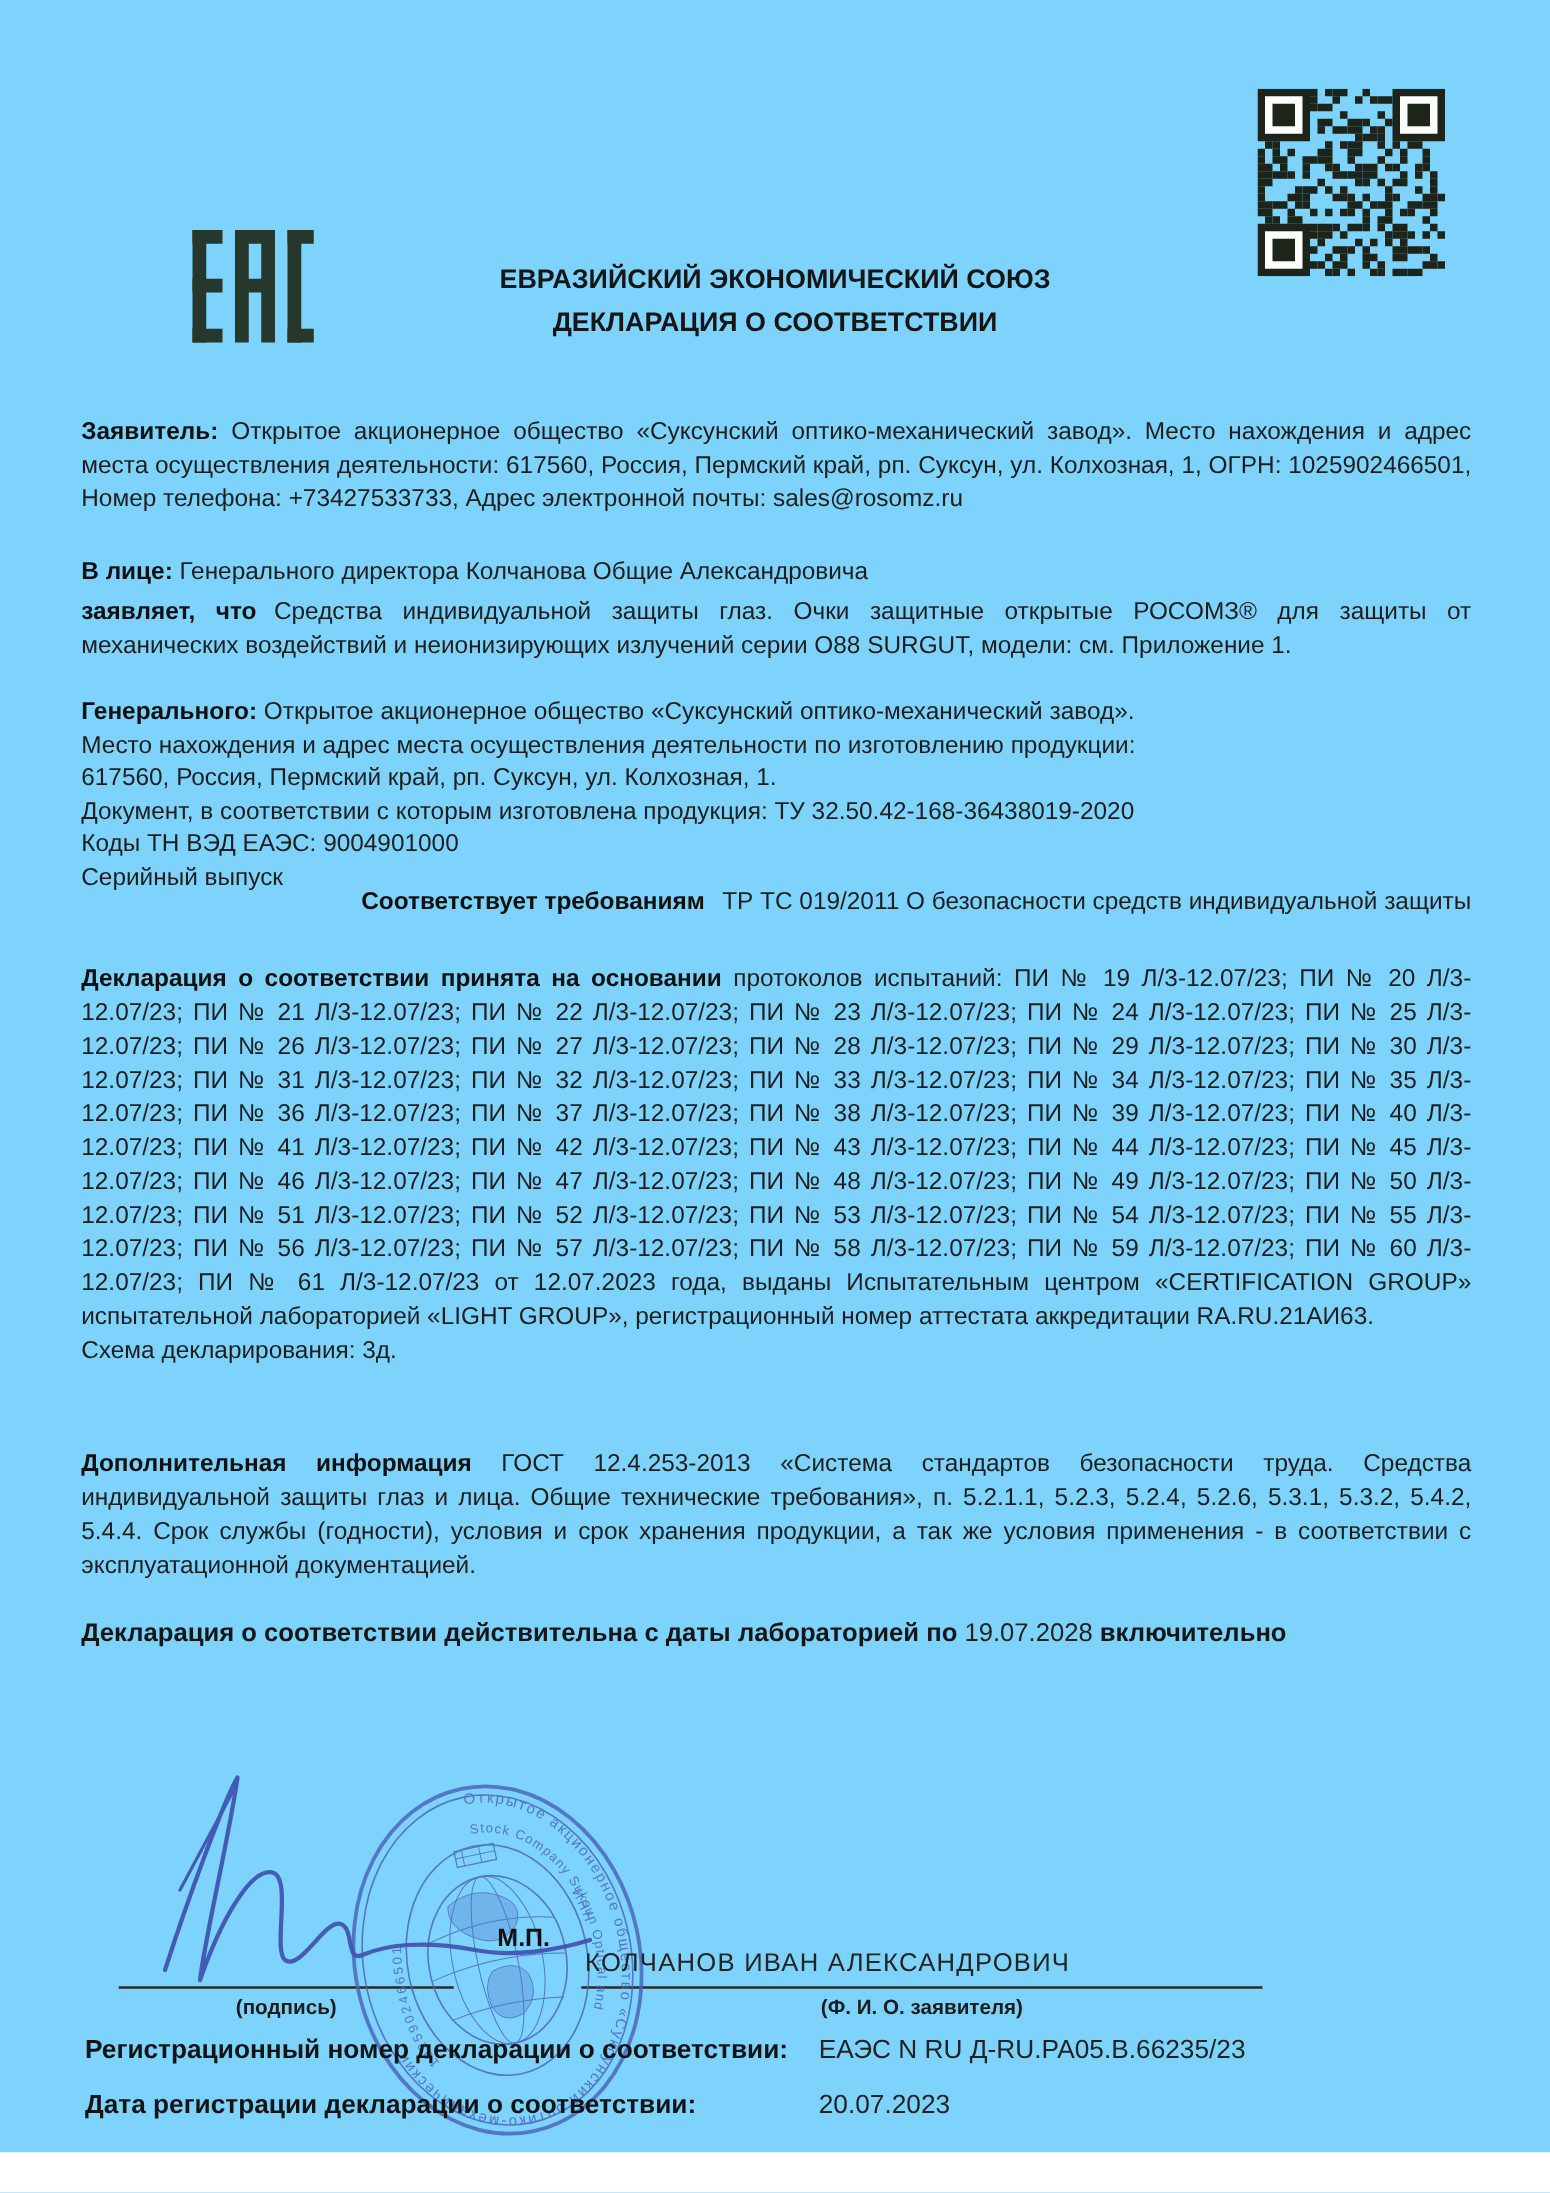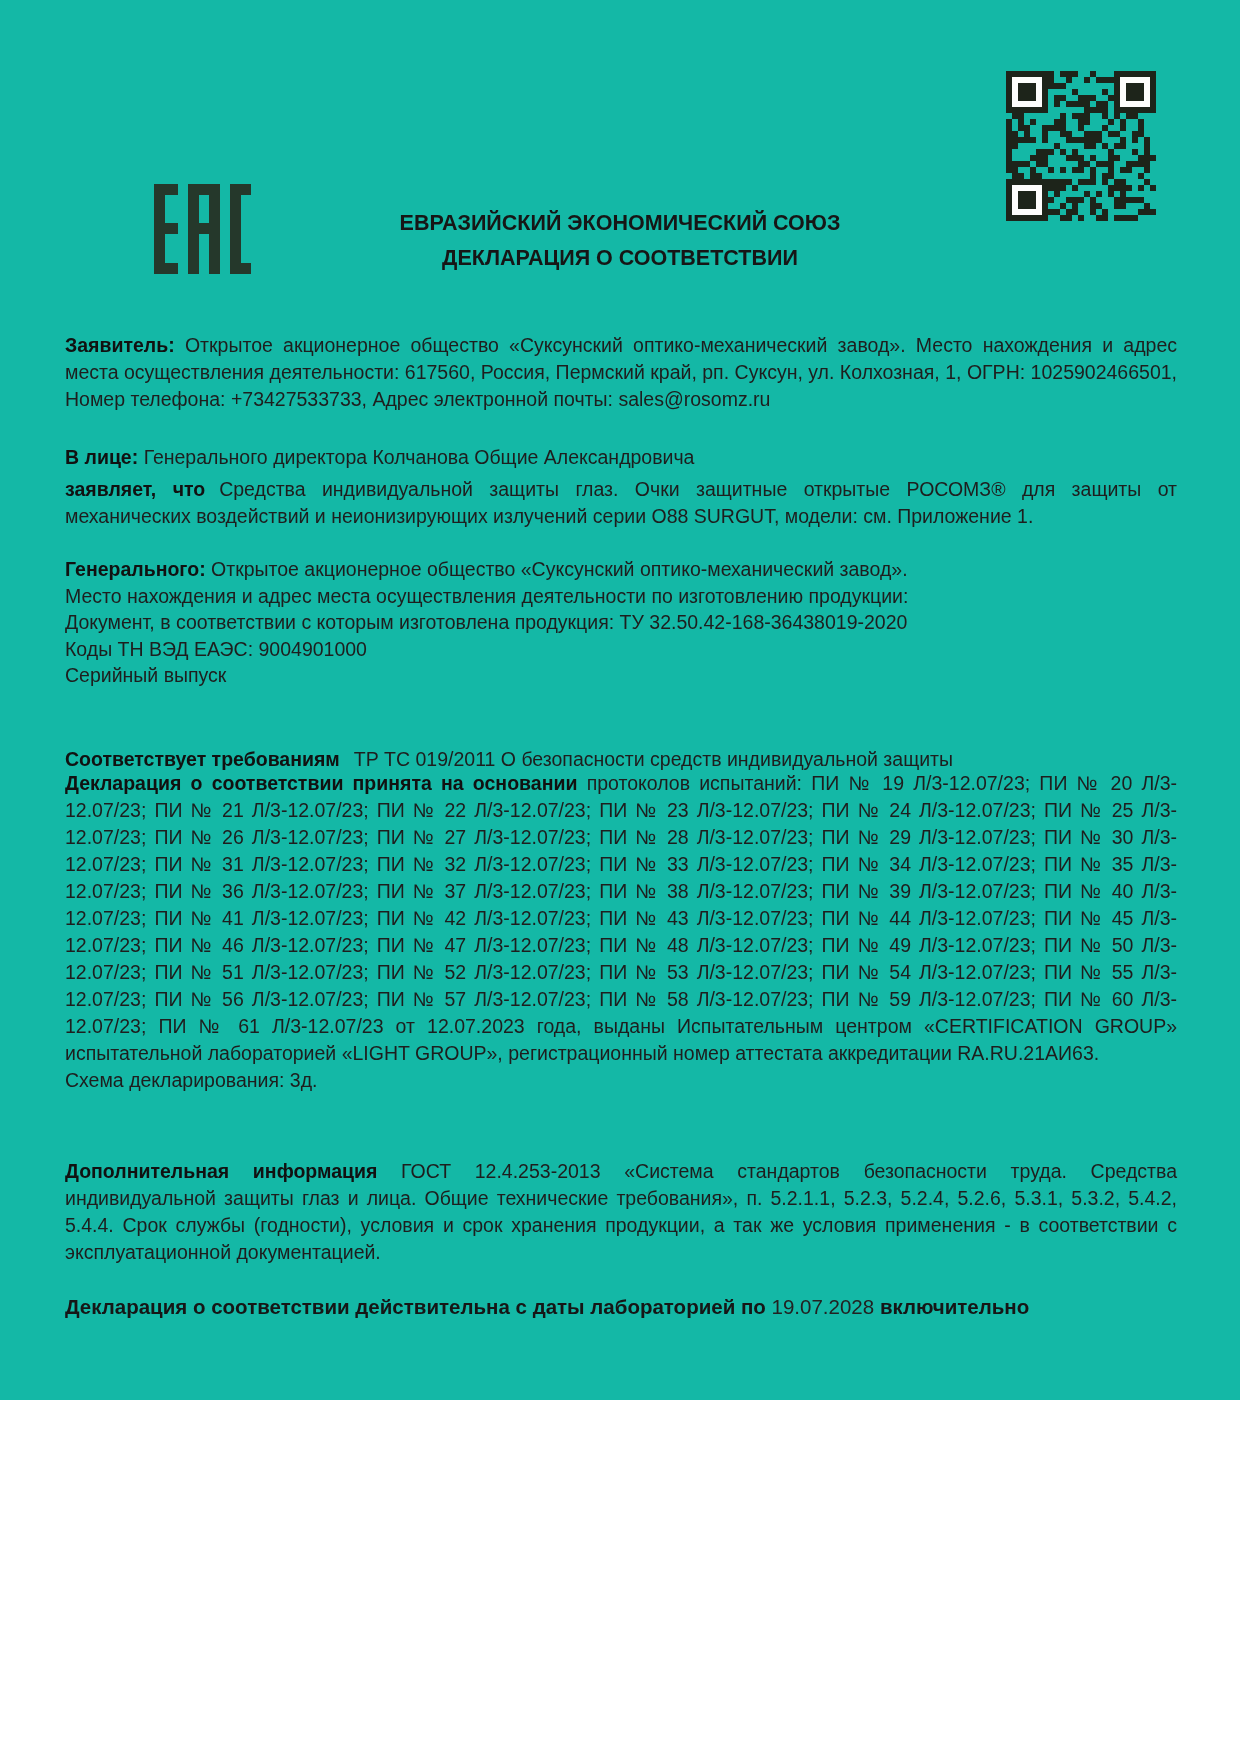--- a/index.html
+++ b/index.html
@@ -1,16 +1,16 @@
 <!DOCTYPE html>
 <html lang="ru"><head>
 <meta charset="utf-8">
 <style>
   html,body{margin:0;padding:0;background:#ffffff;}
-  .page{position:relative;width:1240px;height:1400px;background:#14b8a6;
+  .page{position:relative;width:1240px;height:1722px;background:#7dd3fc;
         font-family:"Liberation Sans",sans-serif;color:#1d1d1d;overflow:hidden;margin:0 auto;}
   
   .titles{position:absolute;top:206px;left:0;width:100%;text-align:center;
           font-weight:700;font-size:21.5px;line-height:35px;color:#161616;}
   .eac{position:absolute;left:152px;top:182px;width:100px;height:94px;}
   .qr{position:absolute;left:1006px;top:71px;width:150px;height:150px;}
   
   .para{position:absolute;left:65px;width:1112px;font-size:19.5px;line-height:27px;
         text-align:justify;color:#1e1e1e;}
   .lines{text-align:left;line-height:26.5px;}
@@ -298,26 +298,27 @@
   <p class="para" style="top:312px"><b class="lead">Заявитель:</b> <span>Открытое акционерное общество «Суксунский оптико-механический завод». Место нахождения и адрес места осуществления деятельности: 617560, Россия, Пермский край, рп. Суксун, ул. Колхозная, 1, ОГРН: 1025902466501, Номер телефона: +73427533733, Адрес электронной почты: sales@rosomz.ru</span></p>
 
   <p class="para" style="top:424px"><b class="lead">В лице:</b> <span>Генерального директора Колчанова Общие Александровича</span></p>
 
   <p class="para" style="top:456px"><b class="lead">заявляет, что</b><span class="gap"></span><span>Средства индивидуальной защиты глаз. Очки защитные открытые РОСОМЗ® для защиты от механических воздействий и неионизирующих излучений серии О88 SURGUT, модели: см. Приложение 1.</span></p>
 
   <div class="para lines" style="top:556px">
     <div><b class="lead">Генерального:</b>
       <span>Открытое акционерное общество «Суксунский оптико-механический завод».</span></div>
     <div>Место нахождения и адрес места осуществления деятельности по изготовлению продукции:</div>
+    <div>617560, Россия, Пермский край, рп. Суксун, ул. Колхозная, 1.</div>
     <div>Документ, в соответствии с которым изготовлена продукция: ТУ 32.50.42-168-36438019-2020</div>
     <div>Коды ТН ВЭД ЕАЭС: 9004901000</div>
     <div>Серийный выпуск</div>
   </div>
 
-  <p class="para" style="top:726px;text-align:left"><b class="lead">Соответствует требованиям</b><span class="gap"></span><span>ТР ТС 019/2011 О безопасности средств индивидуальной защиты</span></p>
+  <p class="para" style="top:688px;text-align:right"><b class="lead">Соответствует требованиям</b><span class="gap"></span><span>ТР ТС 019/2011 О безопасности средств индивидуальной защиты</span></p>
 
   <div class="para" style="top:770px">
     <span><b class="lead">Декларация о соответствии принята на основании</b> <span>протоколов испытаний: ПИ № 19 Л/3-12.07/23; ПИ № 20 Л/3-12.07/23; ПИ № 21 Л/3-12.07/23; ПИ № 22 Л/3-12.07/23; ПИ № 23 Л/3-12.07/23; ПИ № 24 Л/3-12.07/23; ПИ № 25 Л/3-12.07/23; ПИ № 26 Л/3-12.07/23; ПИ № 27 Л/3-12.07/23; ПИ № 28 Л/3-12.07/23; ПИ № 29 Л/3-12.07/23; ПИ № 30 Л/3-12.07/23; ПИ № 31 Л/3-12.07/23; ПИ № 32 Л/3-12.07/23; ПИ № 33 Л/3-12.07/23; ПИ № 34 Л/3-12.07/23; ПИ № 35 Л/3-12.07/23; ПИ № 36 Л/3-12.07/23; ПИ № 37 Л/3-12.07/23; ПИ № 38 Л/3-12.07/23; ПИ № 39 Л/3-12.07/23; ПИ № 40 Л/3-12.07/23; ПИ № 41 Л/3-12.07/23; ПИ № 42 Л/3-12.07/23; ПИ № 43 Л/3-12.07/23; ПИ № 44 Л/3-12.07/23; ПИ № 45 Л/3-12.07/23; ПИ № 46 Л/3-12.07/23; ПИ № 47 Л/3-12.07/23; ПИ № 48 Л/3-12.07/23; ПИ № 49 Л/3-12.07/23; ПИ № 50 Л/3-12.07/23; ПИ № 51 Л/3-12.07/23; ПИ № 52 Л/3-12.07/23; ПИ № 53 Л/3-12.07/23; ПИ № 54 Л/3-12.07/23; ПИ № 55 Л/3-12.07/23; ПИ № 56 Л/3-12.07/23; ПИ № 57 Л/3-12.07/23; ПИ № 58 Л/3-12.07/23; ПИ № 59 Л/3-12.07/23; ПИ № 60 Л/3-12.07/23; ПИ № 61 Л/3-12.07/23 от 12.07.2023  года, выданы Испытательным центром «CERTIFICATION GROUP» испытательной лабораторией «LIGHT GROUP», регистрационный номер аттестата аккредитации RA.RU.21АИ63.</span></span>
     <div style="text-align:left">Схема декларирования: 3д.</div>
   </div>
 
   <p class="para" style="top:1138px"><b class="lead">Дополнительная информация</b> <span>ГОСТ 12.4.253-2013 «Система стандартов безопасности труда. Средства индивидуальной защиты глаз и лица. Общие технические требования», п. 5.2.1.1, 5.2.3, 5.2.4, 5.2.6, 5.3.1, 5.3.2, 5.4.2, 5.4.4.  Срок службы (годности), условия и срок хранения продукции, а так же условия применения - в соответствии с эксплуатационной документацией.</span></p>
 
   <p class="para validity" style="top:1272px"><span>Декларация о соответствии действительна с даты лабораторией по</span>
      <span class="reg">19.07.2028</span> <span>включительно</span></p>

